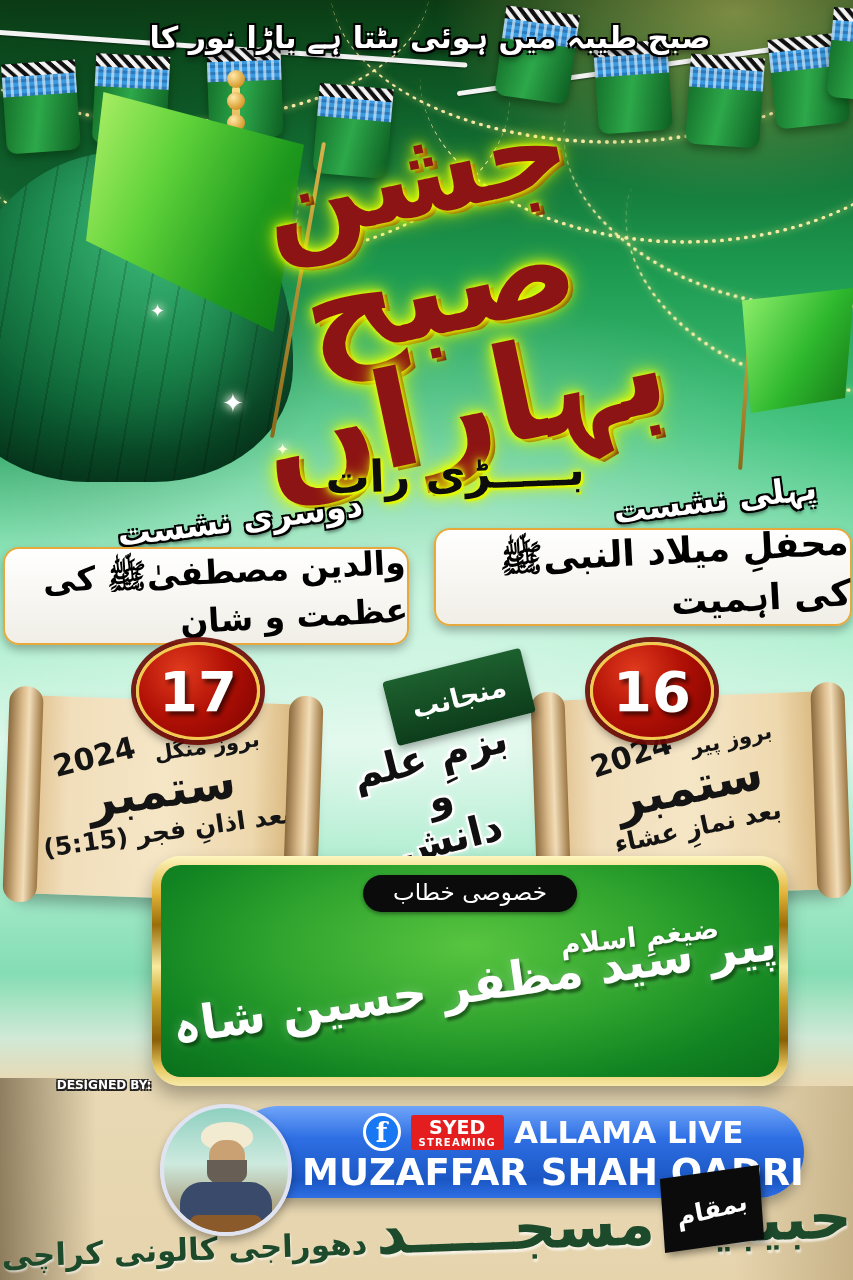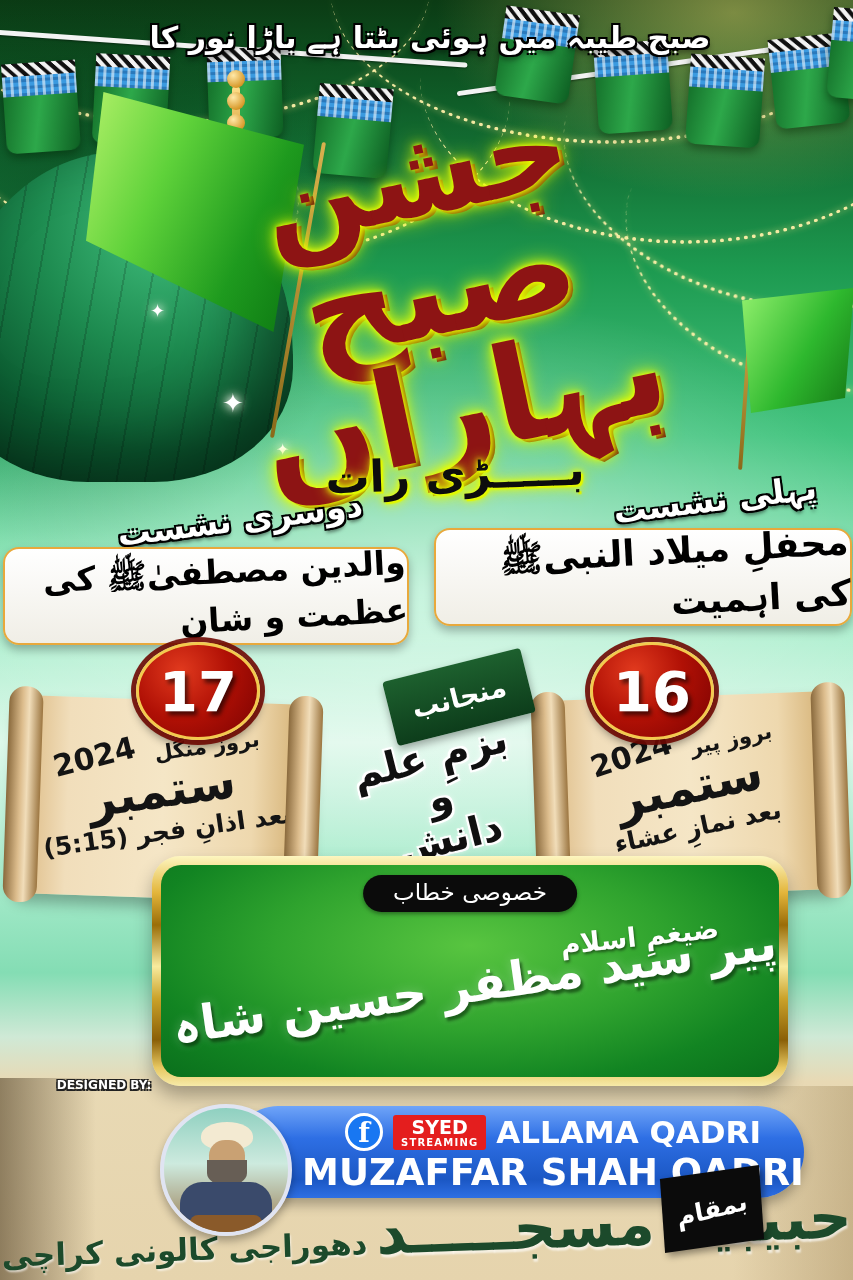--- a/index.html
+++ b/index.html
@@ -308,21 +308,21 @@
     <div class="d-label">DESIGNED BY:</div>
   </div>
 
   <div class="livebar">
     <div class="lrow">
       <div class="fb">f</div>
       <div class="live-badge">
         <span>SYED</span>
         <span class="stream">STREAMING</span>
       </div>
-      <div class="l1">ALLAMA QADRI</div>
+      <div class="l1">ALLAMA LIVE</div>
     </div>
     <div class="l2">MUZAFFAR SHAH QADRI</div>
   </div>
   <div class="photo">
     <div class="turban"></div>
     <div class="face"></div>
     <div class="beard"></div>
     <div class="robe"></div>
     <div class="desk"></div>
   </div>

